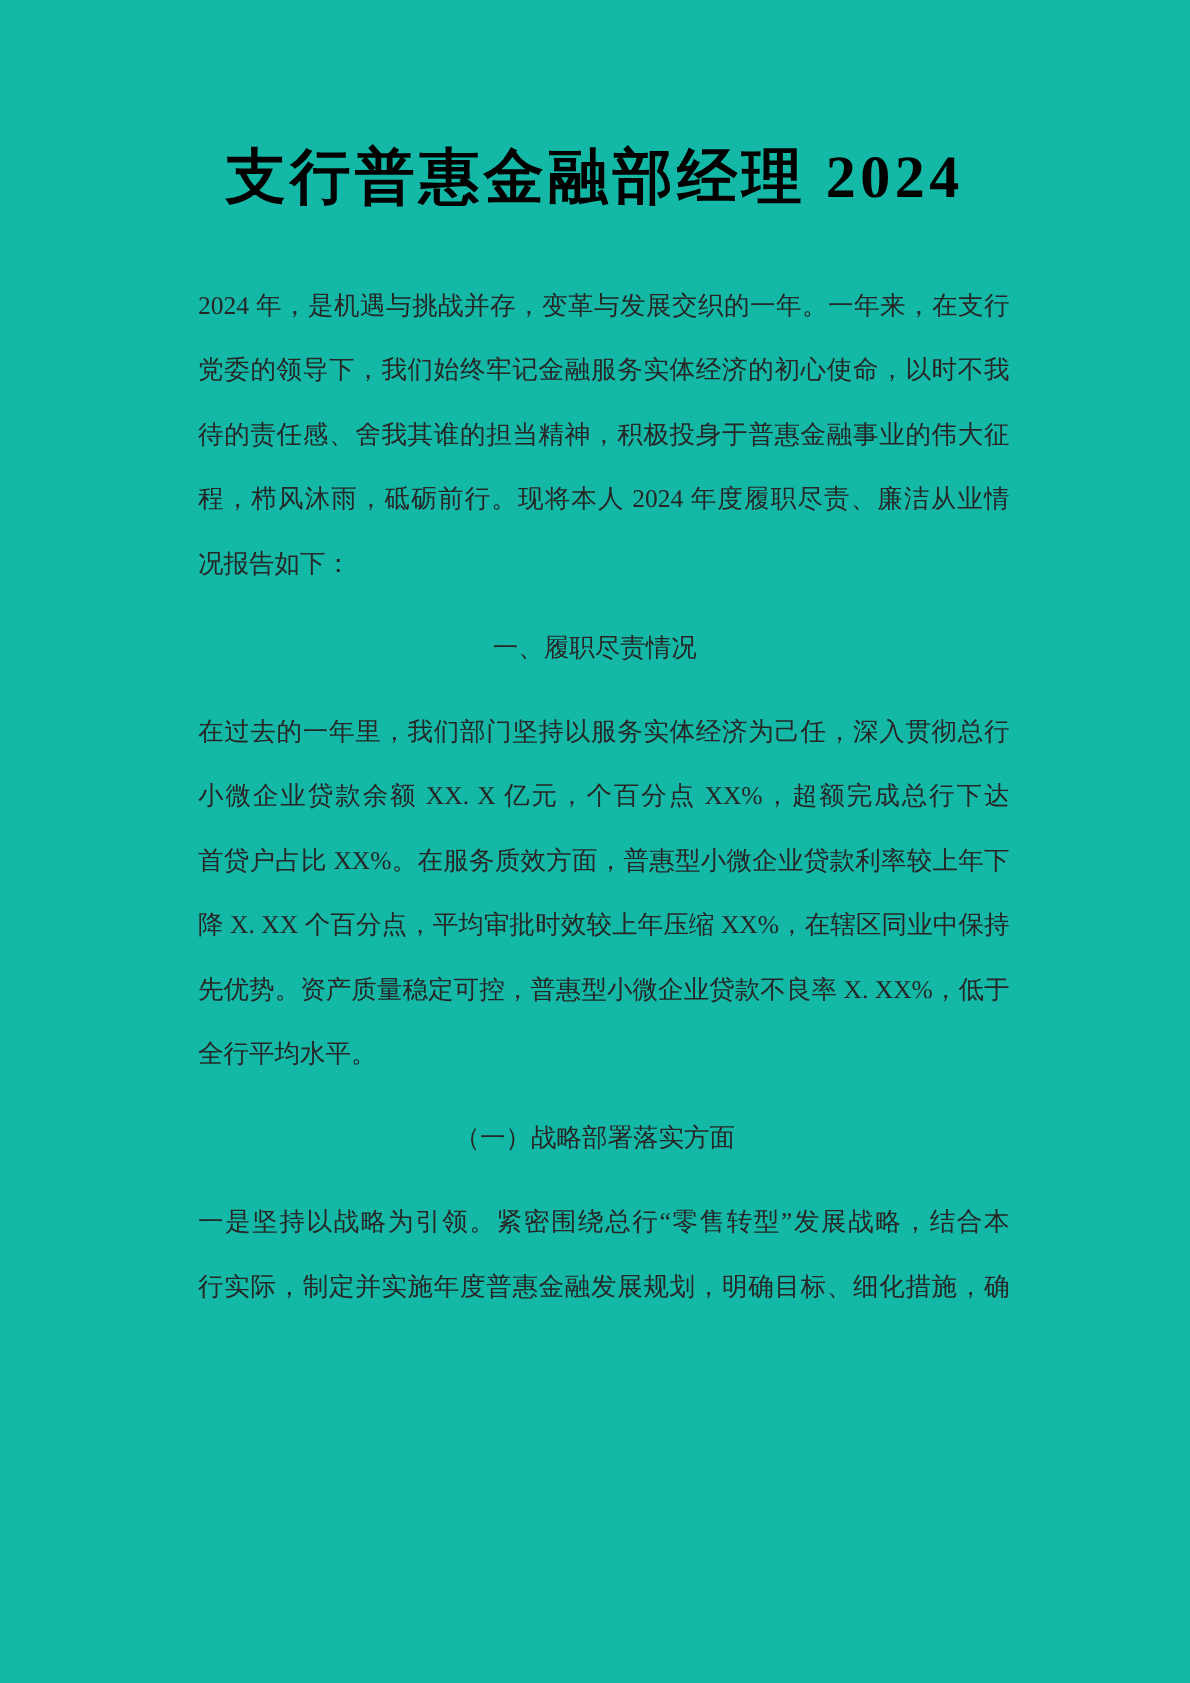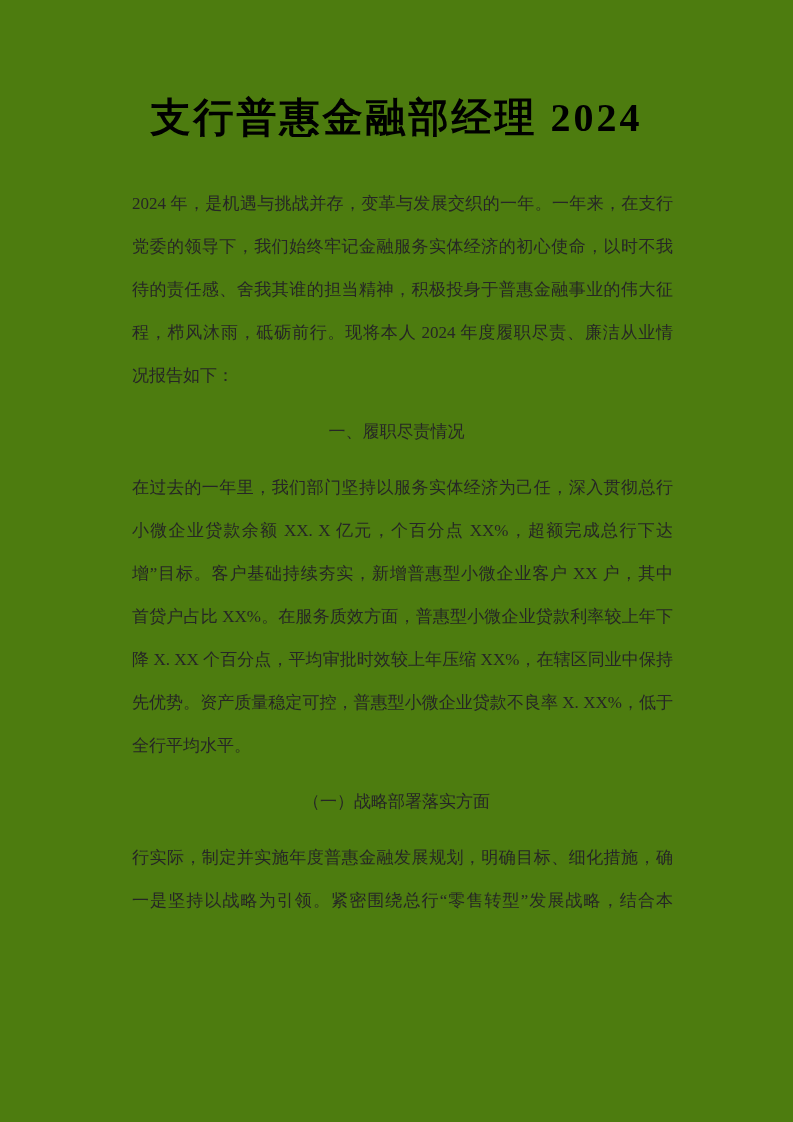--- a/index.html
+++ b/index.html
@@ -9,21 +9,21 @@
     background: #ffffff;
     font-family: "Liberation Serif", "DejaVu Serif", serif;
     color: #212121;
     overflow: hidden;
   }
   .page {
     box-sizing: border-box;
     width: 793px;
     height: 1122px;
     padding: 88px 120px 0 120px;
-    background: #4d7c0f;
+    background: #14b8a6;
   }
   .title {
     margin: 0 -30px 34px -30px;
     font-size: 40px;
     line-height: 60px;
     font-weight: 700;
     letter-spacing: 3px;
     text-align: center;
     color: #000000;
   }
@@ -66,27 +66,26 @@
     <div class="line">待的责任感、舍我其谁的担当精神，积极投身于普惠金融事业的伟大征</div>
     <div class="line">程，栉风沐雨，砥砺前行。现将本人 2024 年度履职尽责、廉洁从业情</div>
     <div class="line endp">况报告如下：</div>
   </div>
 
   <div class="heading">一、履职尽责情况</div>
 
   <div class="para">
     <div class="line">在过去的一年里，我们部门坚持以服务实体经济为己任，深入贯彻总行</div>
     <div class="line">小微企业贷款余额 XX. X 亿元，个百分点 XX%，超额完成总行下达的“两</div>
-    <div class="line">增”目标。客户基础持续夯实，新增普惠型小微企业客户 XX 户，其中</div>
     <div class="line">首贷户占比 XX%。在服务质效方面，普惠型小微企业贷款利率较上年下</div>
     <div class="line">降 X. XX 个百分点，平均审批时效较上年压缩 XX%，在辖区同业中保持领</div>
     <div class="line">先优势。资产质量稳定可控，普惠型小微企业贷款不良率 X. XX%，低于</div>
     <div class="line endp">全行平均水平。</div>
   </div>
 
   <div class="heading">（一）战略部署落实方面</div>
 
   <div class="para">
+    <div class="line">一是坚持以战略为引领。紧密围绕总行“零售转型”发展战略，结合本</div>
     <div class="line">行实际，制定并实施年度普惠金融发展规划，明确目标、细化措施，确</div>
-    <div class="line">一是坚持以战略为引领。紧密围绕总行“零售转型”发展战略，结合本</div>
   </div>
 
 </div>
 
 </body></html>

